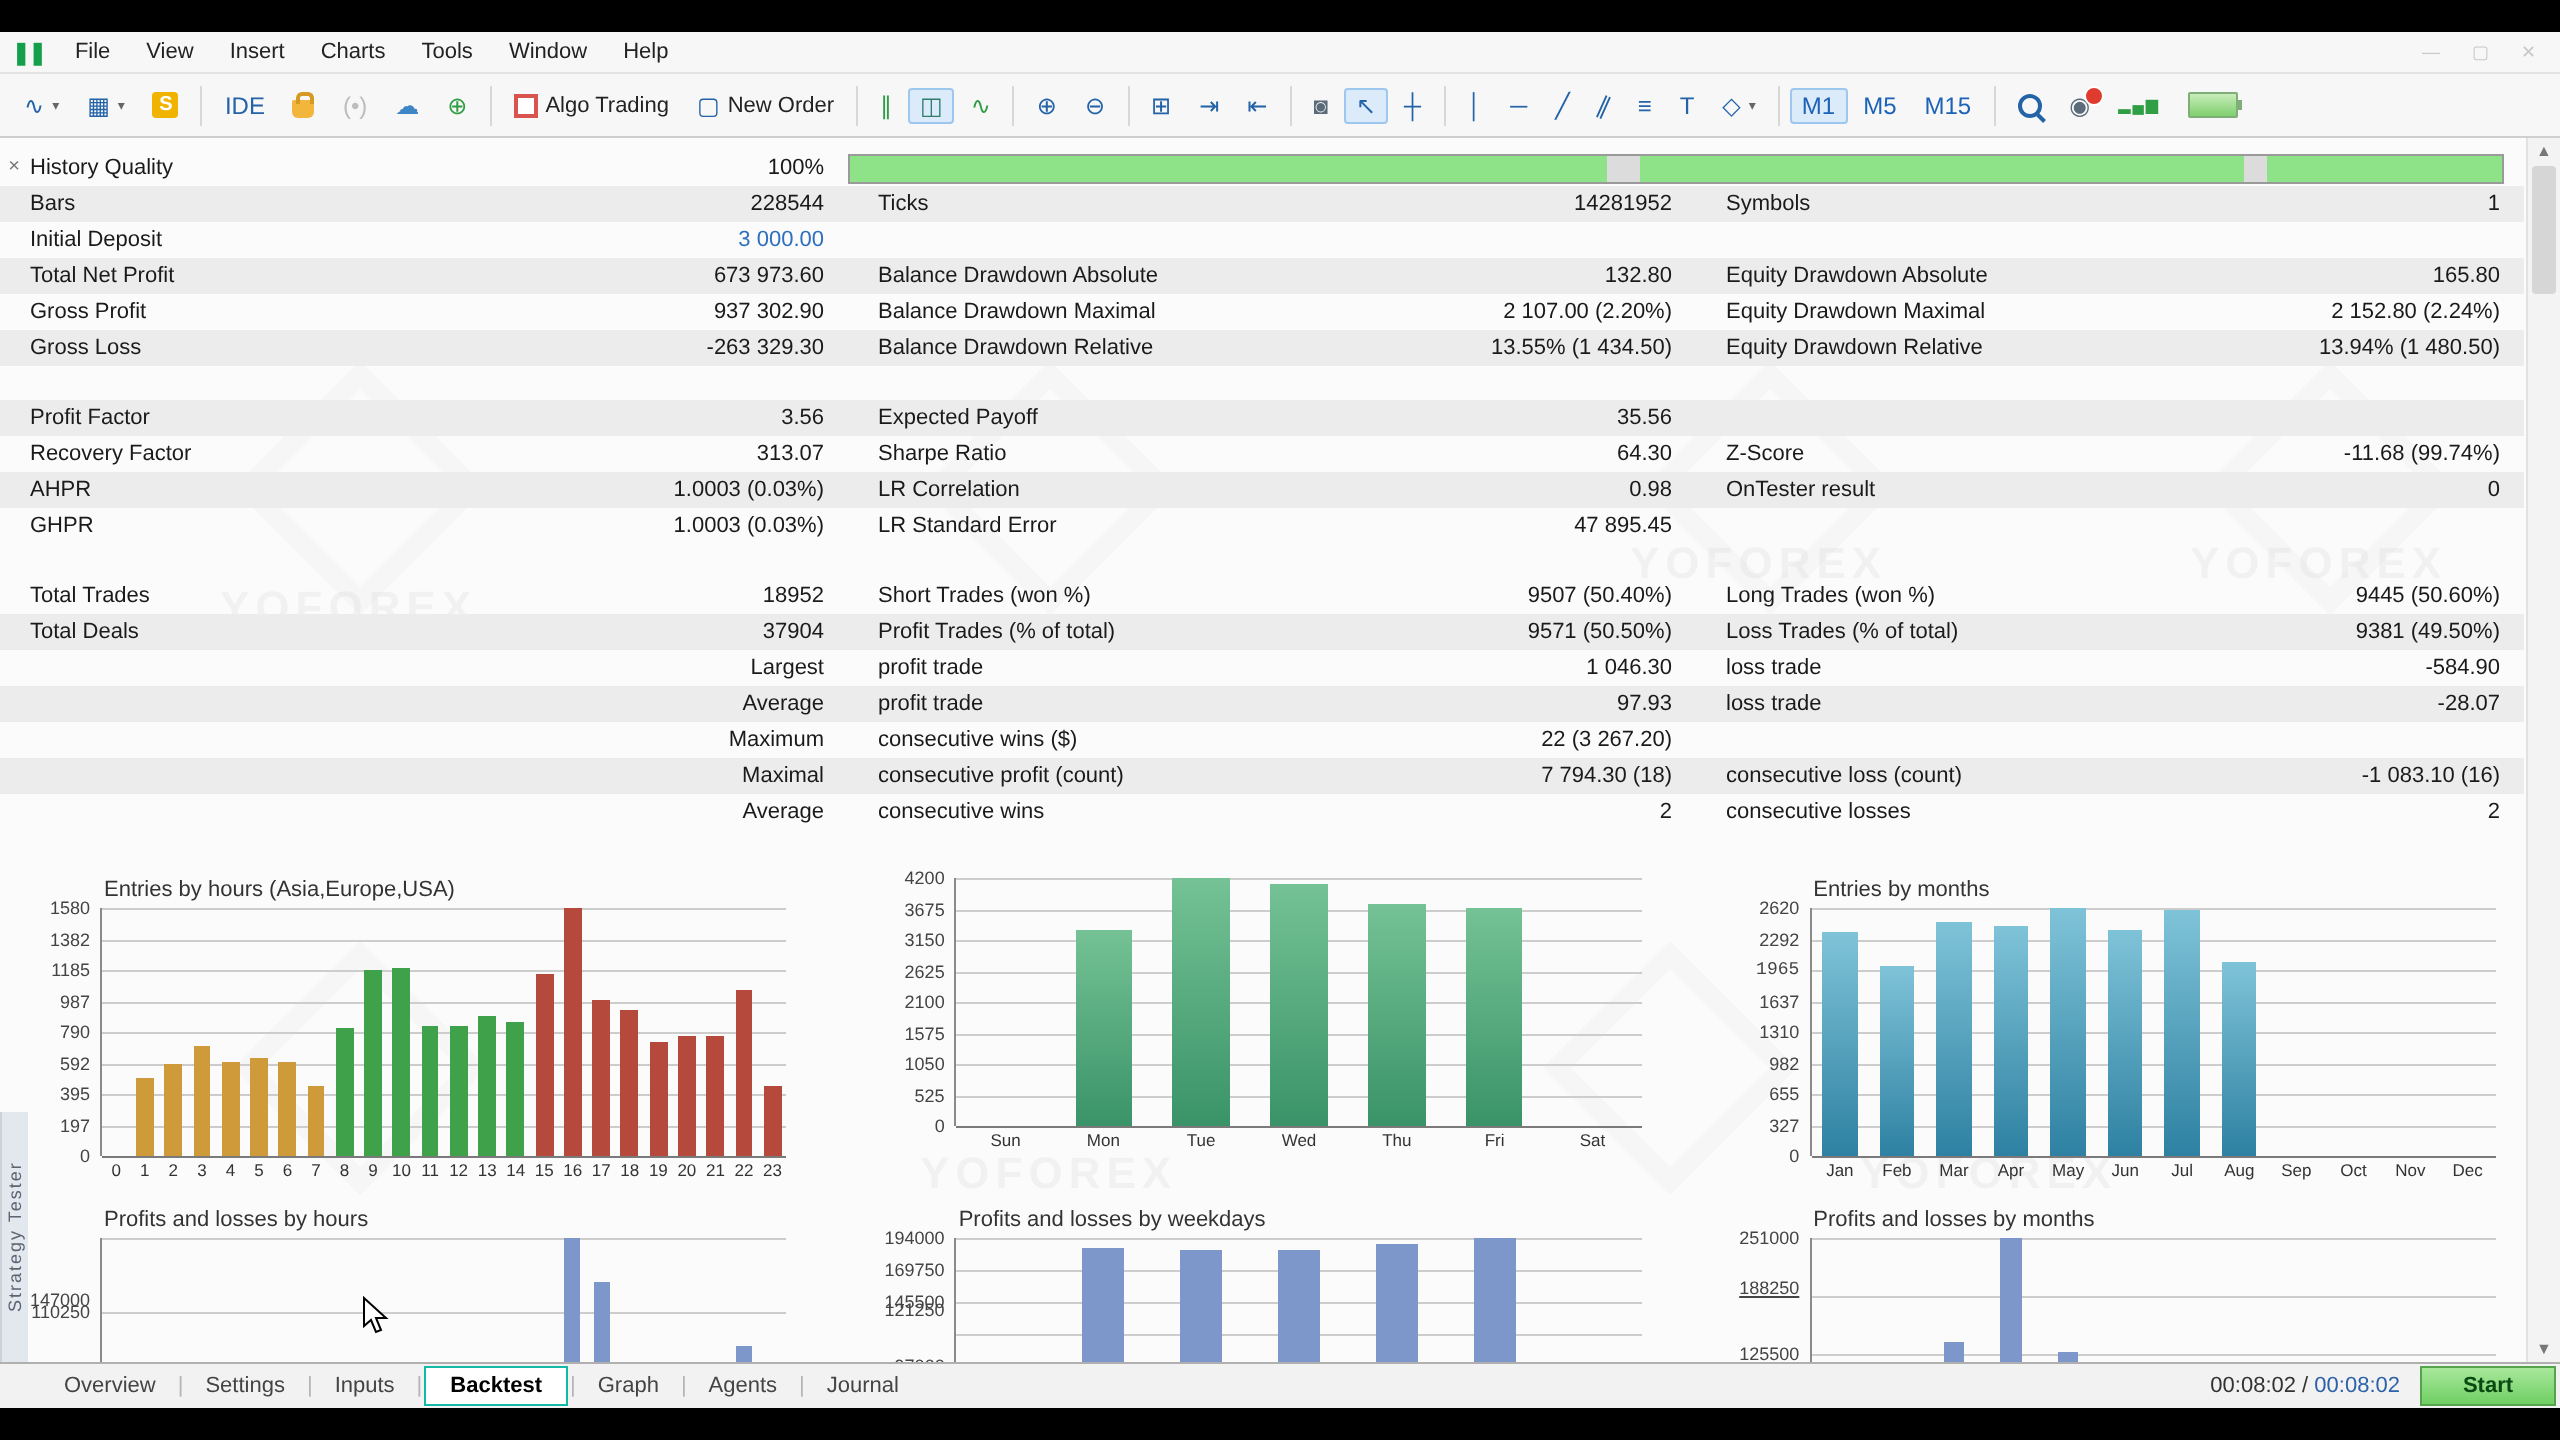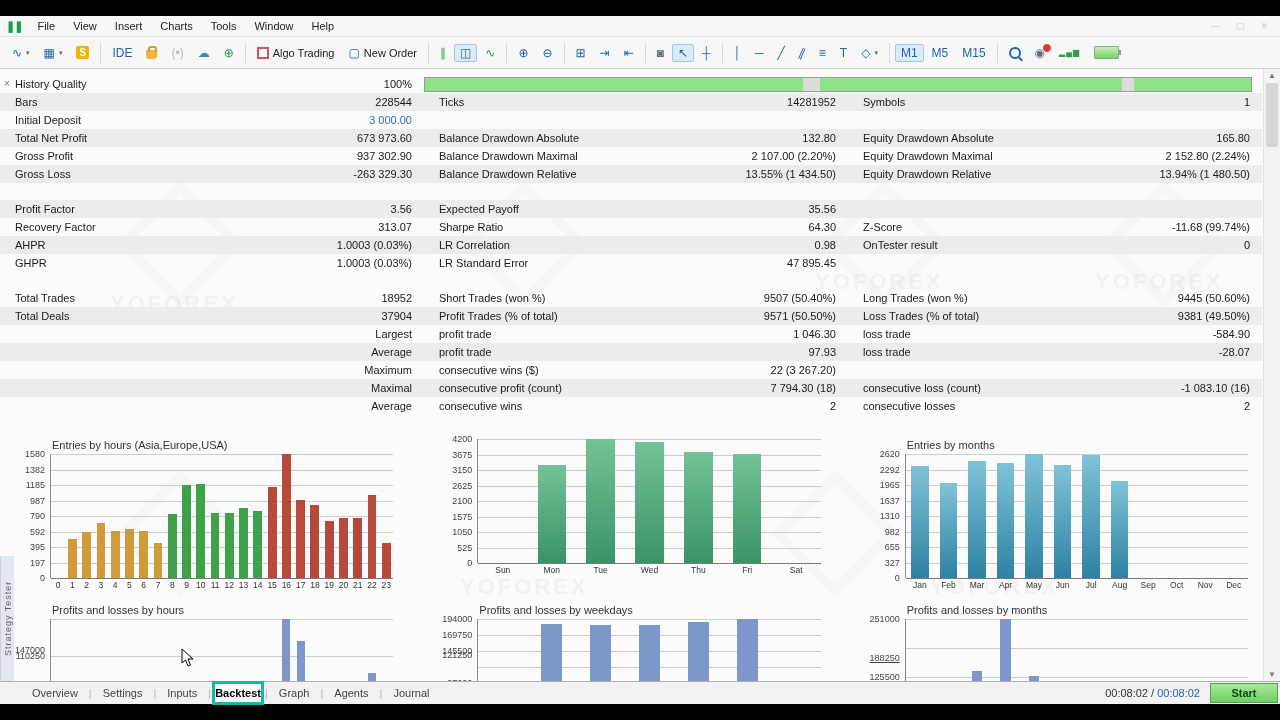--- a/index.html
+++ b/index.html
@@ -62,21 +62,21 @@
   .vs-up{position:absolute;top:2px;left:0;right:0}
   .vs-down{position:absolute;bottom:2px;left:0;right:0}
   .vs-thumb{position:absolute;top:14px;left:2px;right:2px;height:64px;background:#d6d6d6;border-radius:2px}
 
   
   .side-label{position:absolute;left:0;bottom:0;width:13px;height:125px;background:#e3e7ee;border-right:1px solid #ccd2da;writing-mode:vertical-rl;transform:rotate(180deg);font-size:9px;color:#5a6573;display:flex;align-items:center;justify-content:center;letter-spacing:1px}
 
   
   .tabbar{height:22px;background:#f2f2f2;border-top:1px solid #b0b0b0;display:flex;align-items:center;font-size:11px;color:#444;padding-left:22px}
   .tab{padding:2px 10px;white-space:nowrap}
-  .tab.active{background:#fff;border:3px solid #14b8a6;font-weight:bold;color:#000;padding:3px 0;margin-top:-4px}
+  .tab.active{background:#fff;border:1px solid #14b8a6;font-weight:bold;color:#000;padding:3px 12px;margin-top:-4px}
   .tabsep{color:#b5b5b5;margin:0 1px}
   .status{margin-left:auto;display:flex;align-items:center;gap:10px}
   .time{font-size:11px;color:#333}
   .time .t2{color:#2d62a8}
   .start-btn{width:66px;text-align:center;background:linear-gradient(#a9e89c,#6fcf63);border:1px solid #55a44b;font-size:11px;font-weight:bold;color:#0a4a12;padding:3px 0;margin-right:2px}
 
   
   .wm{position:absolute;color:#8a8a8a;opacity:.08;font-weight:bold;letter-spacing:3px;font-size:22px;pointer-events:none}
   .wm-shield{position:absolute;width:70px;height:70px;border:10px solid #9a9a9a;opacity:.05;transform:rotate(45deg);pointer-events:none}
 
@@ -667,21 +667,21 @@
             <span class="xl">Fri</span>
             <span class="xl">Sat</span>
           </div>
         </div>
         <div class="chart">
           <div class="ctitle">Entries by months</div>
           <div class="cbody">
             <div class="yaxis" style="height: 124px;">
               <span class="ylab" style="top: 0px;">2620</span>
               <span class="ylab" style="top: 15.5px;">2292</span>
-              <span class="ylab" style="top: 31px;">1965</span>
+              <span class="ylab" style="top: 31px; font-family: Liberation Mono, monospace;">1965</span>
               <span class="ylab" style="top: 46.5px;">1637</span>
               <span class="ylab" style="top: 62px;">1310</span>
               <span class="ylab" style="top: 77.5px;">982</span>
               <span class="ylab" style="top: 93px;">655</span>
               <span class="ylab" style="top: 108.5px;">327</span>
               <span class="ylab" style="top: 124px;">0</span>
             </div>
             <div class="plot" style="height: 124px;">
               <div class="gline" style="top: 0px;"></div>
               <div class="gline" style="top: 15.5px;"></div>
@@ -873,21 +873,21 @@
                 </div>
               </div>
             </div>
           </div>
         </div>
         <div class="chart">
           <div class="ctitle">Profits and losses by months</div>
           <div class="cbody">
             <div class="yaxis" style="height: 116px;">
               <span class="ylab" style="top: 0px;">251000</span>
-              <span class="ylab" style="top: 39px; text-decoration: underline;">188250</span>
+              <span class="ylab" style="top: 25px; text-decoration: underline;">188250</span>
               <span class="ylab" style="top: 58px;">125500</span>
             </div>
             <div class="plot" style="height: 116px;">
               <div class="gline" style="top: 0px;"></div>
               <div class="gline" style="top: 29px;"></div>
               <div class="gline" style="top: 58px;"></div>
               <div class="bars">
                 <div class="slot">
                   <div class="bar" style="width: 38%; height: 0px; background: rgb(126, 151, 203);"></div>
                 </div>

